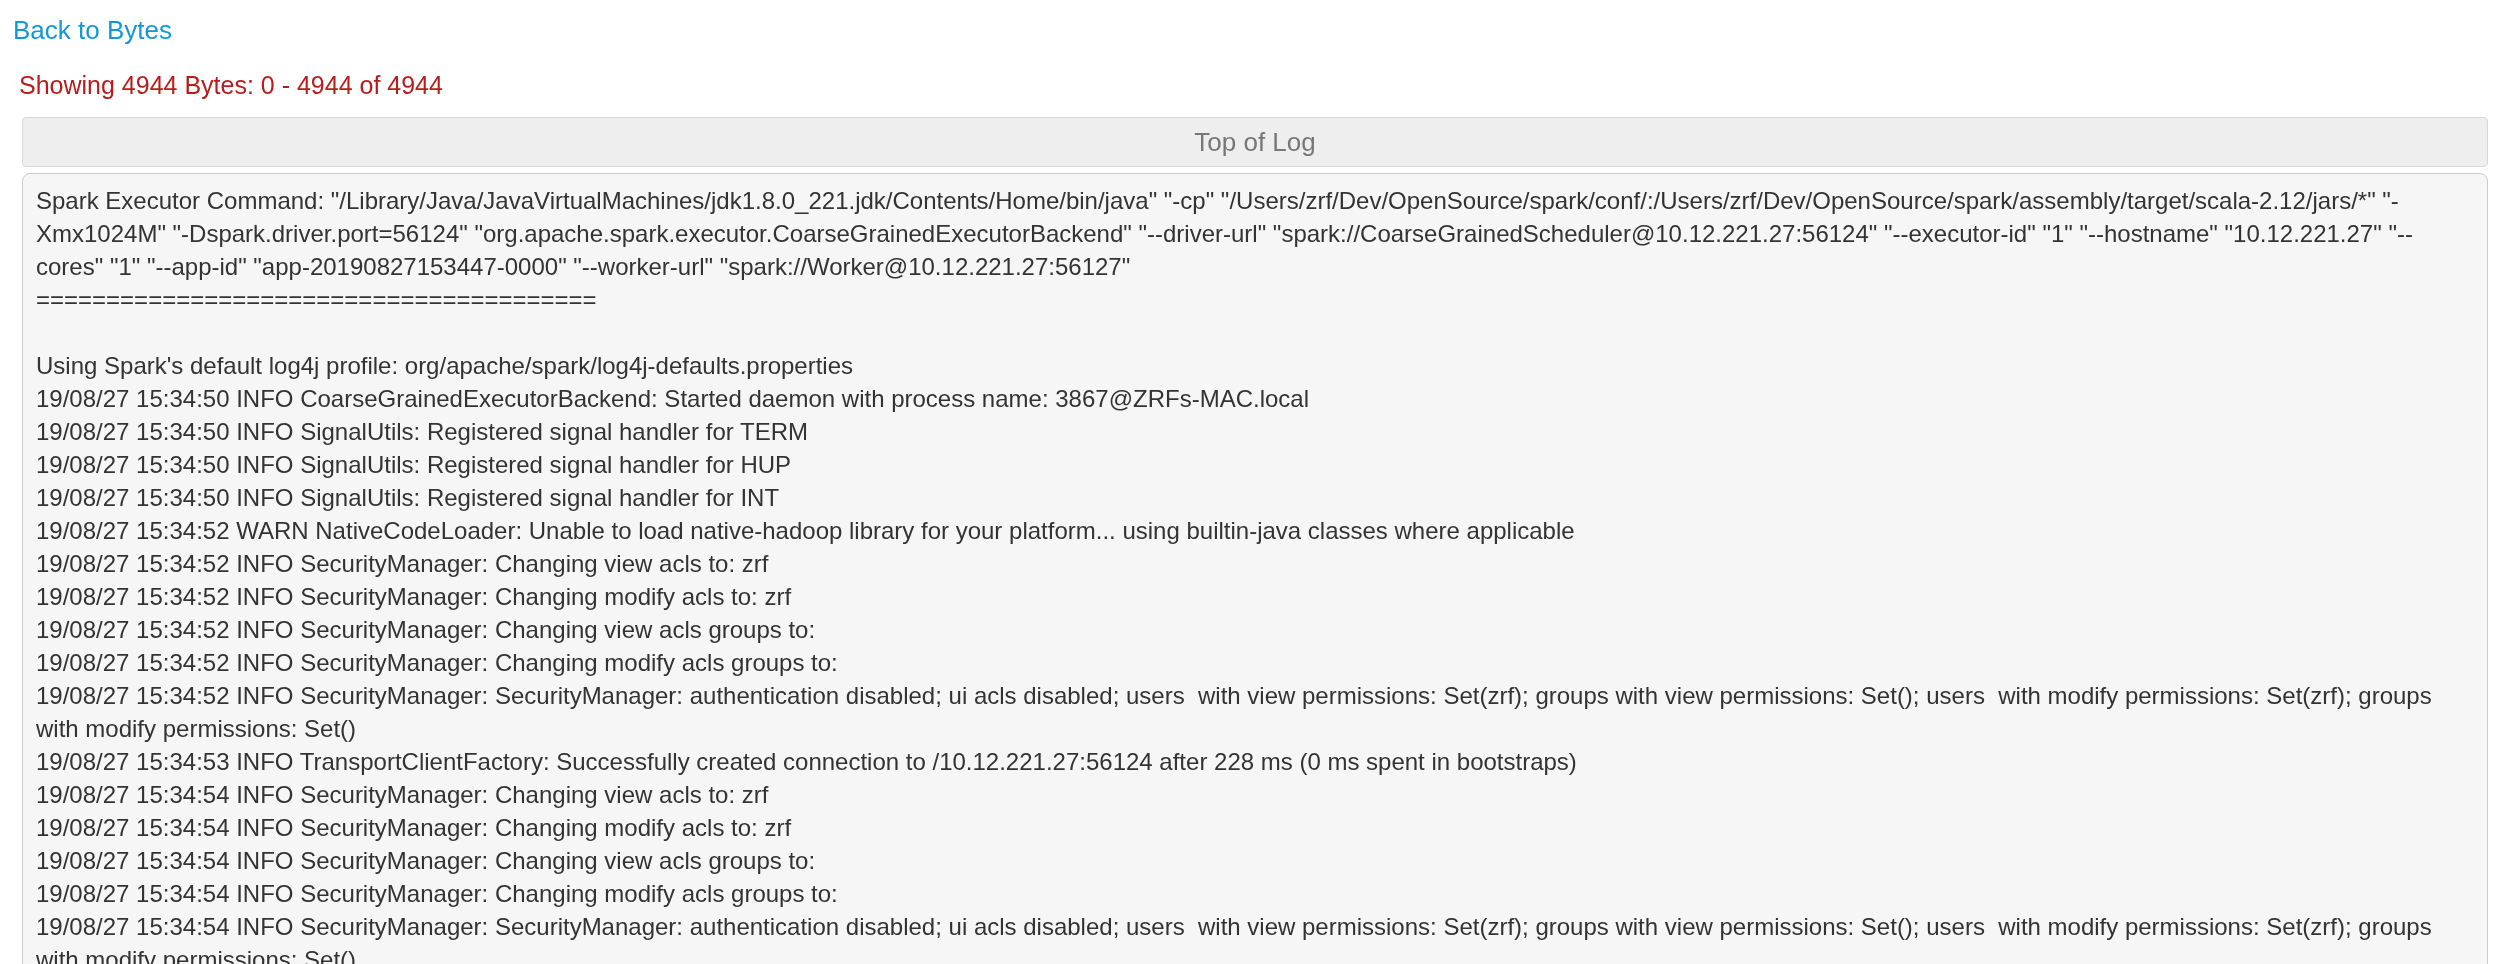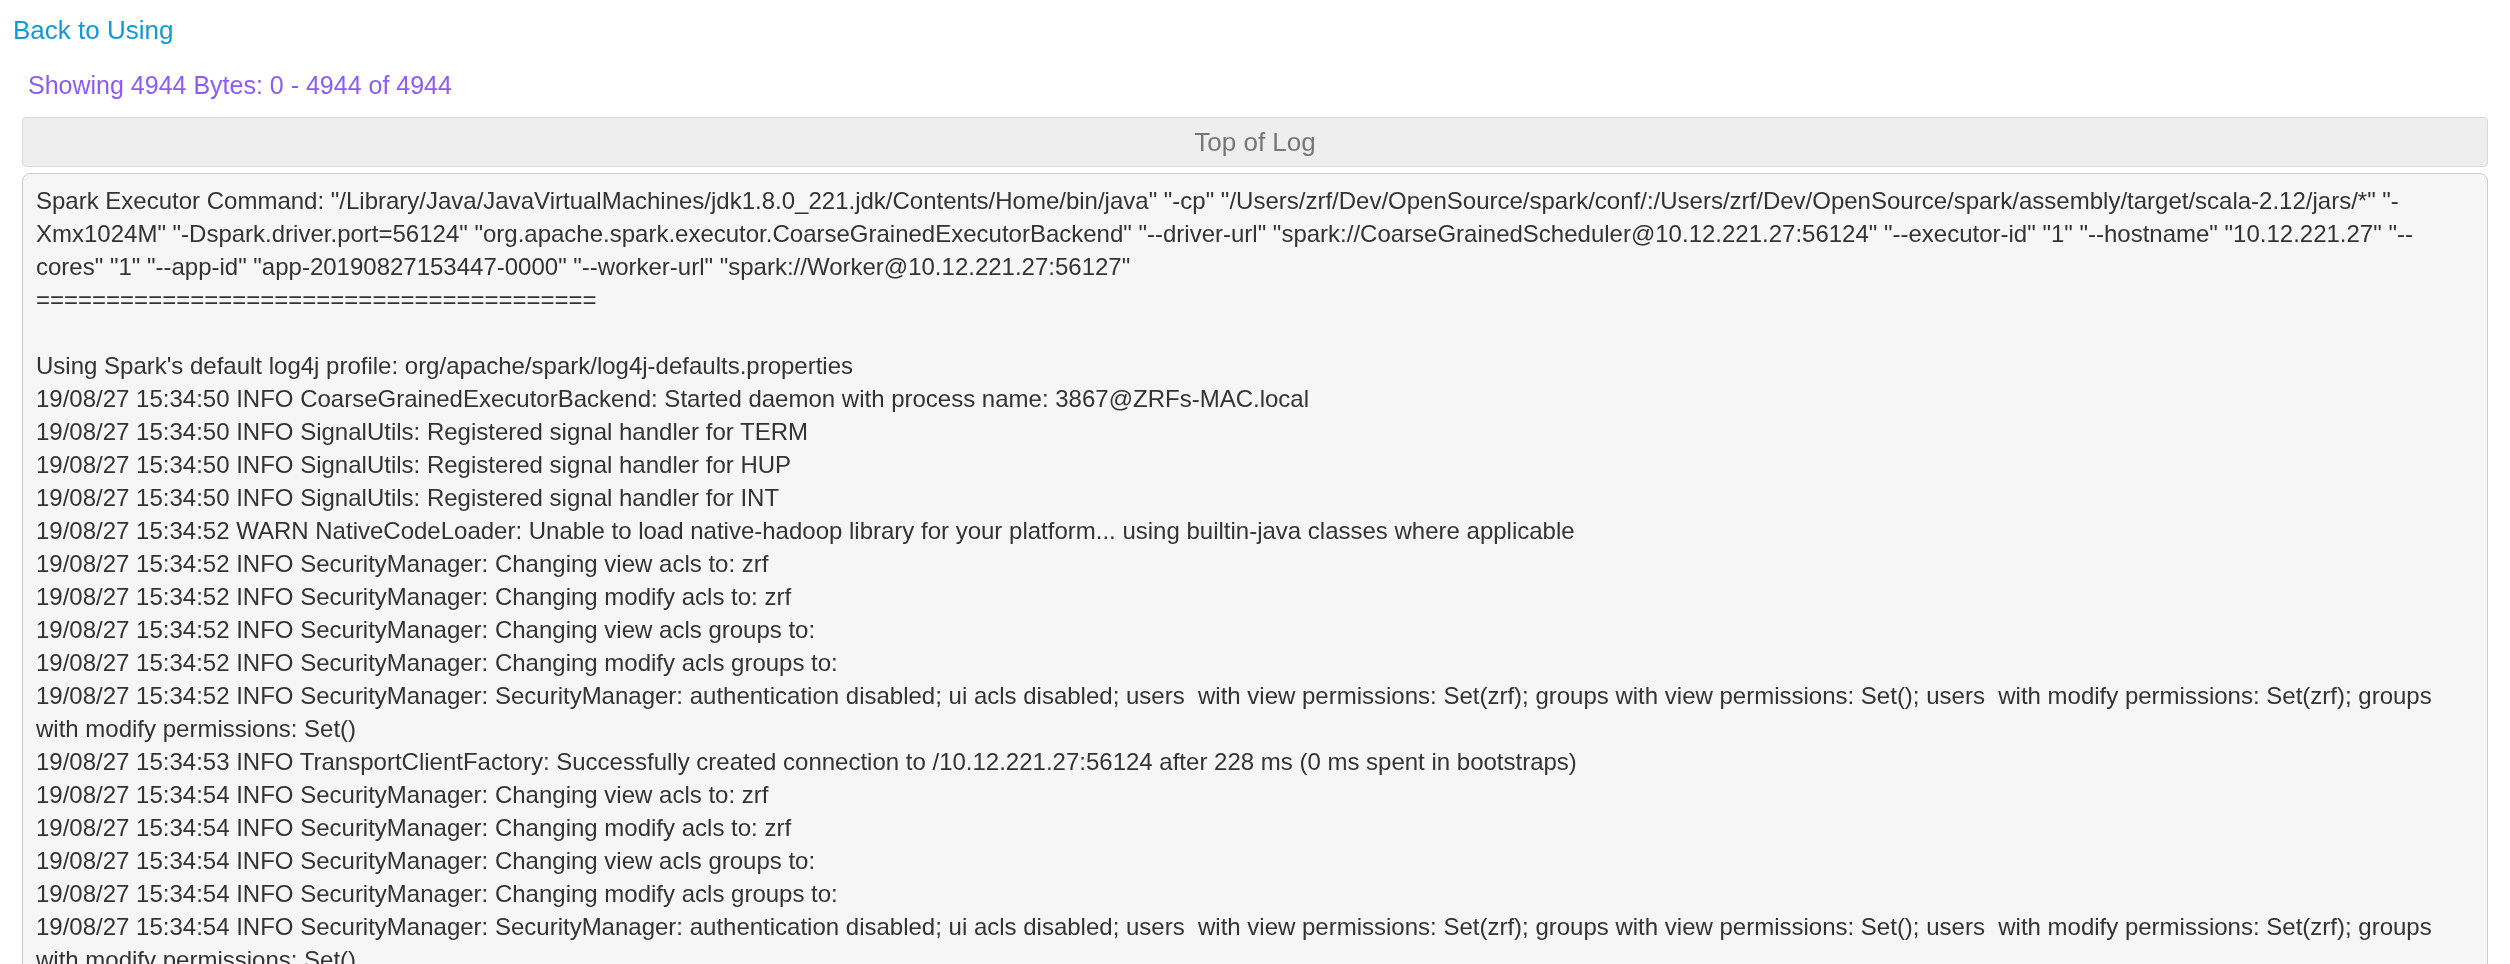--- a/index.html
+++ b/index.html
@@ -26,24 +26,24 @@
   }
   .back-link {
     display: inline-block;
     margin: 14px 0 0 13px;
     font-size: 26px;
     line-height: 32px;
     color: var(--link-blue);
     text-decoration: none;
   }
   .byte-range {
-    margin: 24px 0 0 28px;
+    margin: 24px 0 0 19px;
     font-size: 25px;
     line-height: 30px;
-    color: #8b5cf6;
+    color: #b91c1c;
   }
   .log-header {
     margin: 17px 22px 0 22px;
     height: 50px;
     line-height: 48px;
     text-align: center;
     background: var(--panel-header-bg);
     border: 1px solid var(--panel-header-border);
     border-radius: 4px;
     font-size: 26px;
@@ -67,21 +67,21 @@
     color: var(--text-dark);
     white-space: pre-wrap;
     overflow-wrap: break-word;
   }
 </style>
 </head>
 <body>
 
 
 
-<a class="back-link" href="#">Back to Using</a>
+<a class="back-link" href="#">Back to Bytes</a>
 
 <div class="byte-range">Showing 4944 Bytes: 0 - 4944 of 4944</div>
 
 <div class="log-header">Top of Log</div>
 
 <div class="log-box">
   <pre class="log-pre">Spark Executor Command: "/Library/Java/JavaVirtualMachines/jdk1.8.0_221.jdk/Contents/Home/bin/java" "-cp" "/Users/zrf/Dev/OpenSource/spark/conf/:/Users/zrf/Dev/OpenSource/spark/assembly/target/scala-2.12/jars/*" "-Xmx1024M" "-Dspark.driver.port=56124" "org.apache.spark.executor.CoarseGrainedExecutorBackend" "--driver-url" "spark://CoarseGrainedScheduler@10.12.221.27:56124" "--executor-id" "1" "--hostname" "10.12.221.27" "--cores" "1" "--app-id" "app-20190827153447-0000" "--worker-url" "spark://Worker@10.12.221.27:56127"
 ========================================
 
 Using Spark's default log4j profile: org/apache/spark/log4j-defaults.properties

